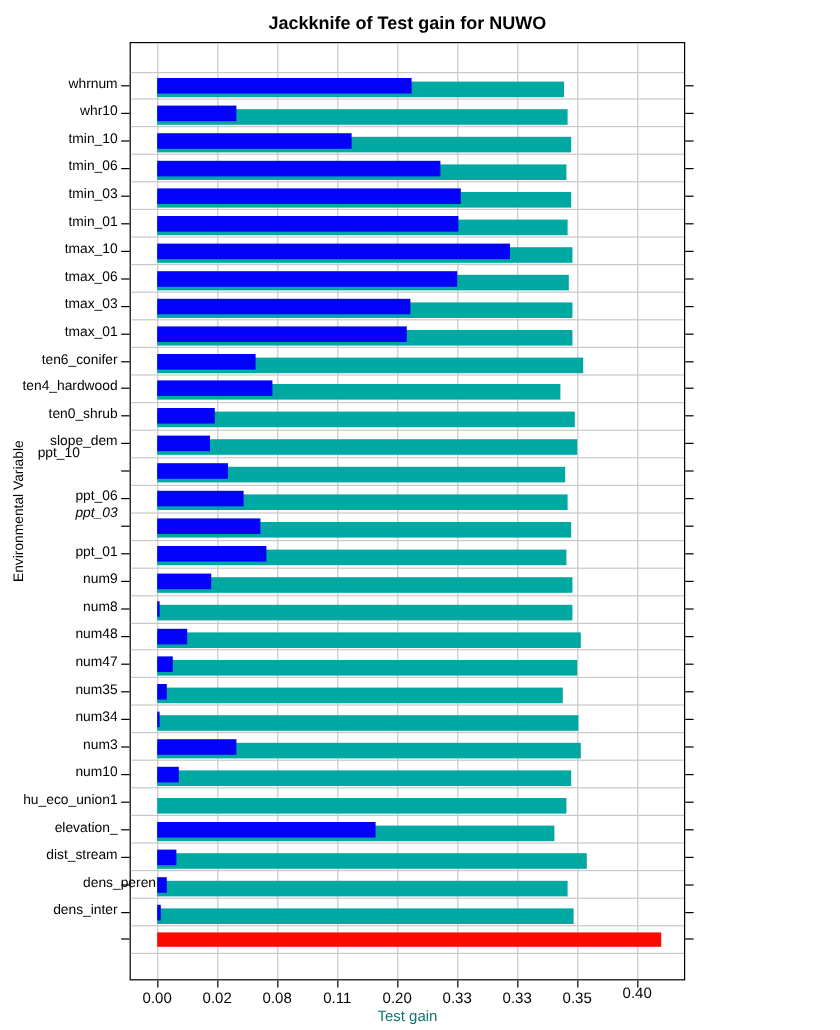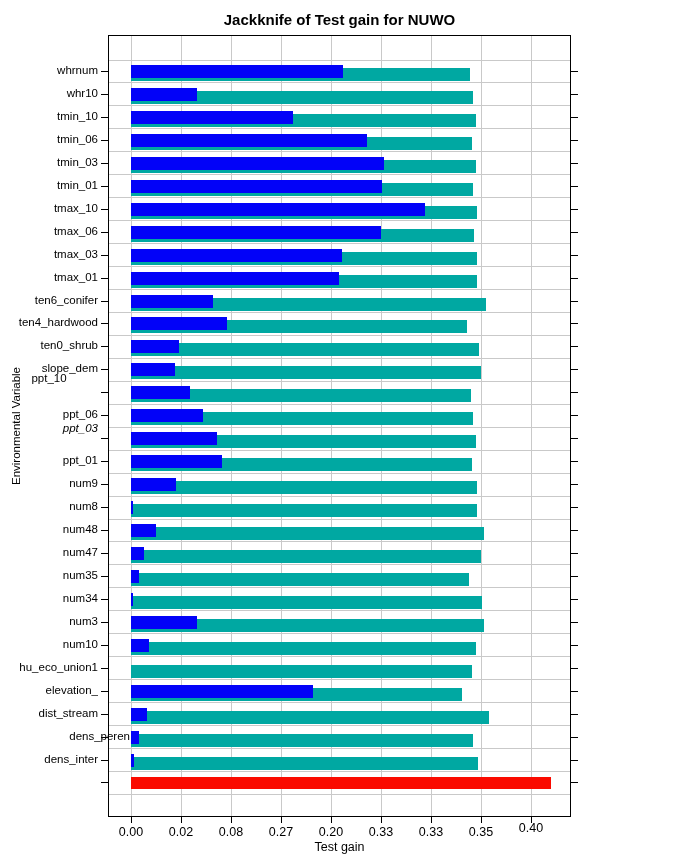--- a/index.html
+++ b/index.html
@@ -8,21 +8,21 @@
   .title{position:absolute;left:108px;top:11px;width:463px;text-align:center;
          font-size:15px;font-weight:bold;color:#000;}
   .plot{position:absolute;left:108px;top:35px;width:463px;height:782px;
         border:1px solid #000;box-sizing:border-box;background:#fff;}
   .vgrid{position:absolute;top:0;width:1px;background:#c9c9c9;}
   .hgrid{position:absolute;left:0;height:1px;background:#c9c9c9;}
   .bar{position:absolute;}
   .tick{position:absolute;background:#000;}
   .ylabel{position:absolute;text-align:right;font-size:11.5px;color:#000;white-space:nowrap;}
   .xticklabel{position:absolute;font-size:12.5px;color:#000;transform:translateX(-50%);white-space:nowrap;}
-  .xlab{position:absolute;left:108px;top:840px;width:463px;text-align:center;font-size:12.5px;color:#000000;}
+  .xlab{position:absolute;left:108px;top:840px;width:463px;text-align:center;font-size:12.5px;color:#0f766e;}
   .ylab{position:absolute;left:16px;top:426px;transform:translate(-50%,-50%) rotate(-90deg);
         font-size:11.5px;color:#000;white-space:nowrap;}
   .legend{position:absolute;top:36px;right:8px;}
   .legend-item{display:flex;align-items:center;justify-content:flex-end;height:17px;}
   .legend-label{font-size:12px;color:#000;}
   .legend-swatch{width:10px;height:10px;margin-left:6px;}
 </style>
 </head>
 <body>
 
@@ -231,21 +231,21 @@
     <div class="ylabel" style="left: 0px; top: 752.5px; width: 98px;">dens_inter</div>
     <div class="tick" style="left: 101px; top: 782.45px; width: 7px; height: 1px;"></div>
     <div class="tick" style="left: 571px; top: 782.45px; width: 7px; height: 1px;"></div>
     <div class="tick" style="left: 131px; top: 817px; width: 1px; height: 6px;"></div>
     <div class="xticklabel" style="left: 131px; top: 825px;">0.00</div>
     <div class="tick" style="left: 181px; top: 817px; width: 1px; height: 6px;"></div>
     <div class="xticklabel" style="left: 181px; top: 825px;">0.02</div>
     <div class="tick" style="left: 231px; top: 817px; width: 1px; height: 6px;"></div>
     <div class="xticklabel" style="left: 231px; top: 825px;">0.08</div>
     <div class="tick" style="left: 281px; top: 817px; width: 1px; height: 6px;"></div>
-    <div class="xticklabel" style="left: 281px; top: 825px;">0.27</div>
+    <div class="xticklabel" style="left: 281px; top: 825px;">0.11</div>
     <div class="tick" style="left: 331px; top: 817px; width: 1px; height: 6px;"></div>
     <div class="xticklabel" style="left: 331px; top: 825px;">0.20</div>
     <div class="tick" style="left: 381px; top: 817px; width: 1px; height: 6px;"></div>
     <div class="xticklabel" style="left: 381px; top: 825px;">0.33</div>
     <div class="tick" style="left: 431px; top: 817px; width: 1px; height: 6px;"></div>
     <div class="xticklabel" style="left: 431px; top: 825px;">0.33</div>
     <div class="tick" style="left: 481px; top: 817px; width: 1px; height: 6px;"></div>
     <div class="xticklabel" style="left: 481px; top: 825px;">0.35</div>
     <div class="tick" style="left: 531px; top: 817px; width: 1px; height: 6px;"></div>
     <div class="xticklabel" style="left: 531px; top: 821px;">0.40</div>

